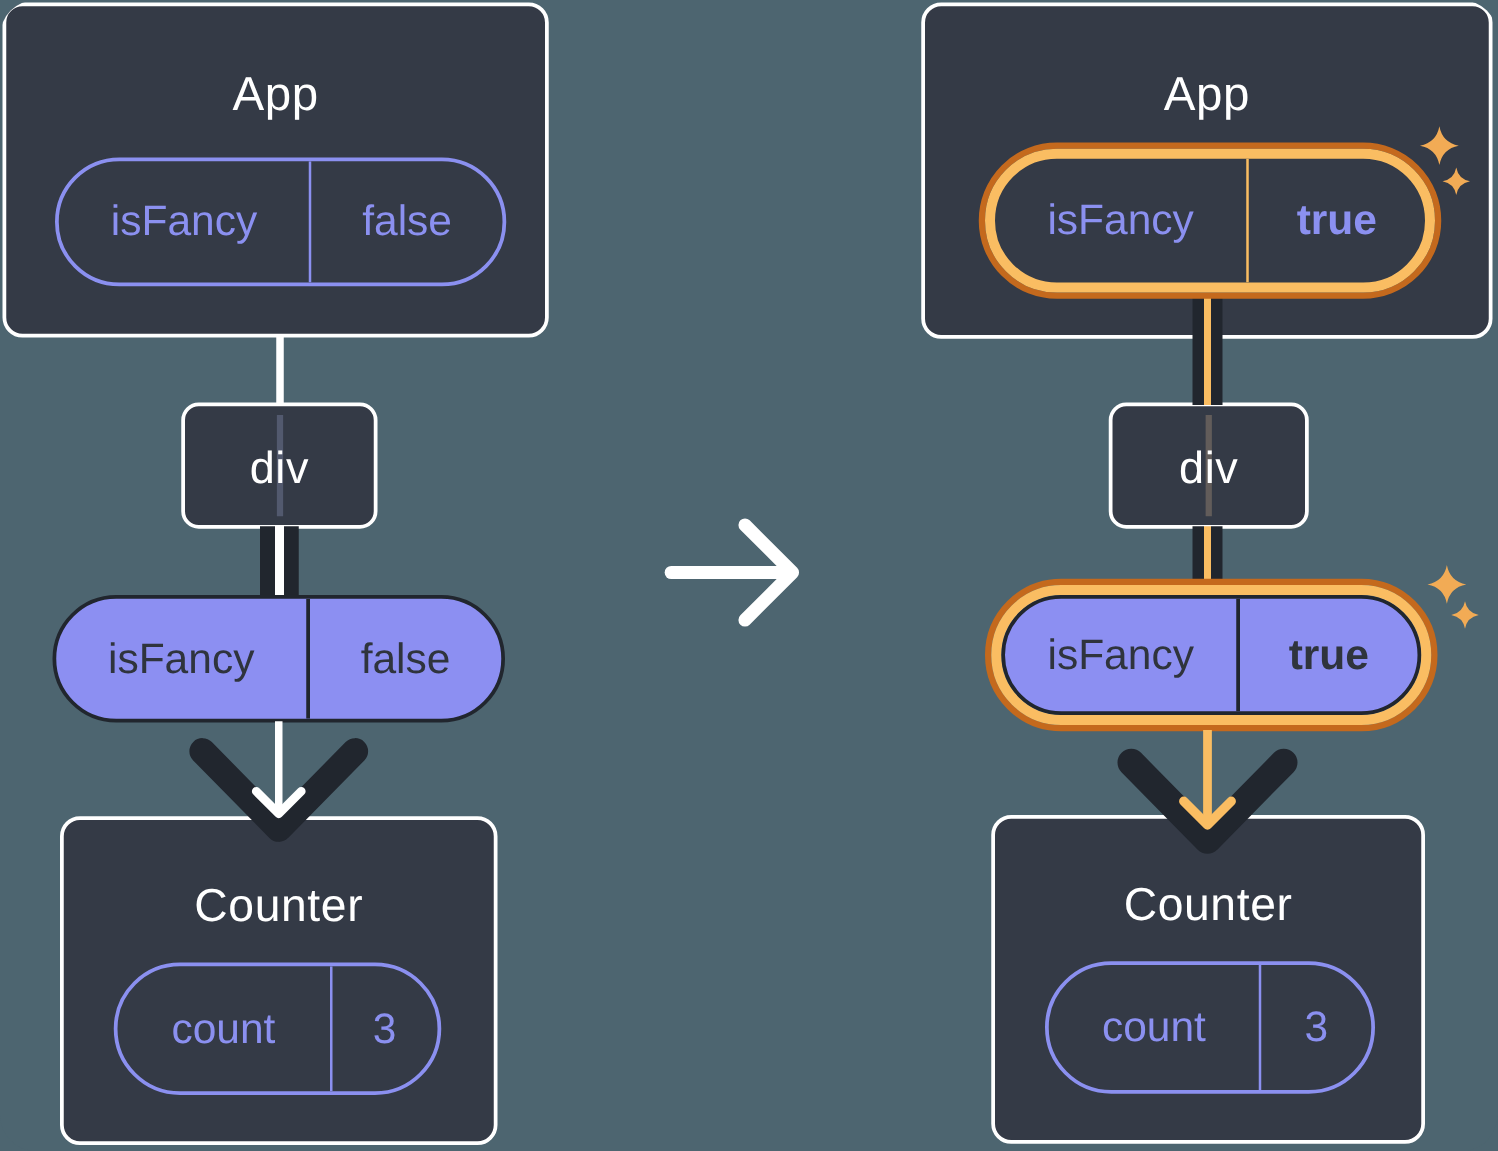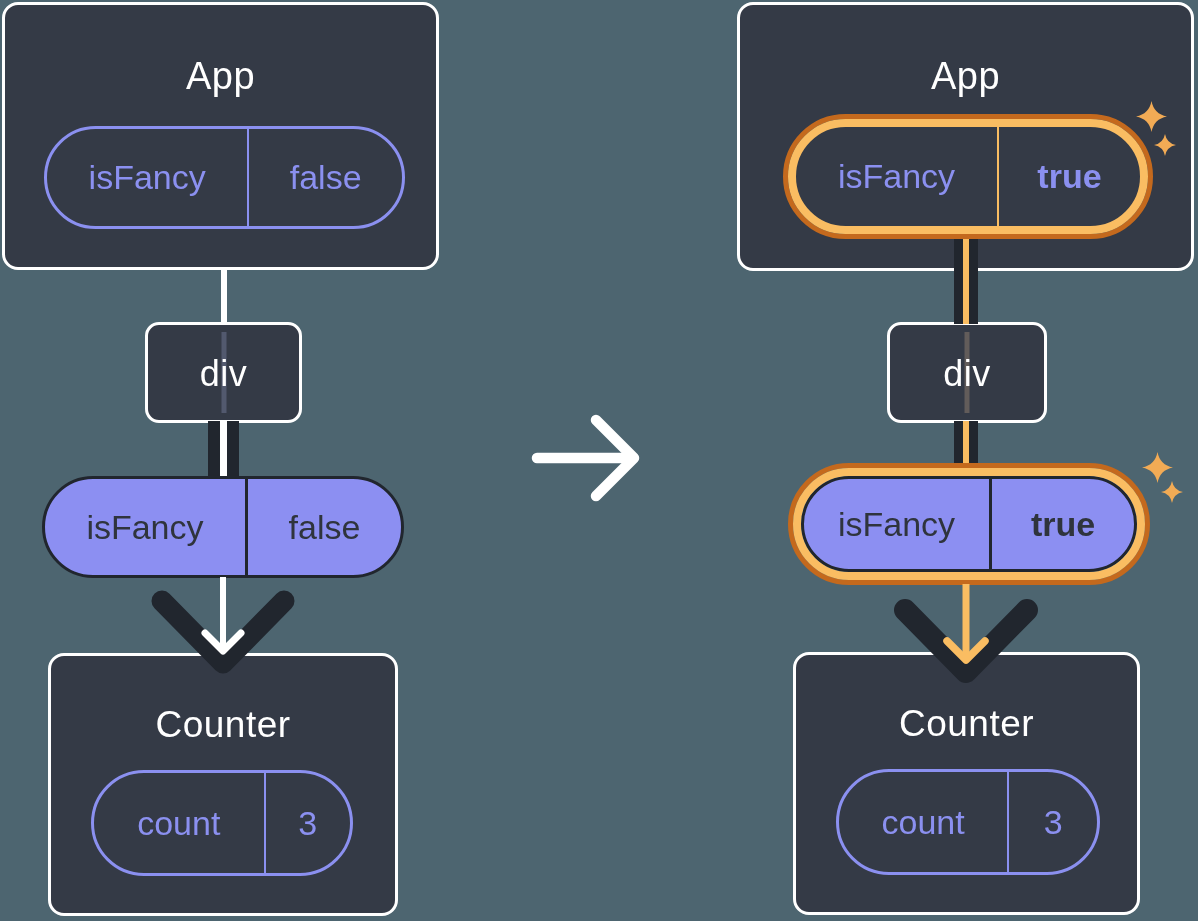--- a/index.html
+++ b/index.html
@@ -10,21 +10,21 @@
     --purple:#8b90f0;
     --purple-fill:#8c8ff2;
     --dark-text:#2f343d;
     --hl-outer:#c4691d;
     --hl-inner:#fabd62;
     --sparkle:#f2ab55;
   }
   *{margin:0;padding:0;box-sizing:border-box;}
   html,body{background:var(--bg);}
   body{font-family:"Liberation Sans",sans-serif;}
-  #stage{position:relative;width:1198px;height:921px;background:var(--bg);overflow:hidden;}
+  #stage{position:relative;width:1198px;height:921px;background:var(--bg);overflow:hidden;border-radius:29px;}
 
   
   .node-box{position:absolute;background:var(--node-fill);border:3px solid var(--node-border);border-radius:16px;}
   .node-title{position:absolute;left:0;width:100%;text-align:center;color:#fff;font-size:38px;font-weight:500;letter-spacing:.5px;}
 
   
   .pill{position:absolute;display:flex;align-items:stretch;border-radius:999px;overflow:hidden;}
   .pill.outlined{border:3px solid var(--purple);background:transparent;color:var(--purple);}
   .pill.filled{border:3px solid var(--thread-dark);background:var(--purple-fill);color:var(--dark-text);}
   .pill .seg{display:flex;align-items:center;justify-content:center;font-size:34px;}

